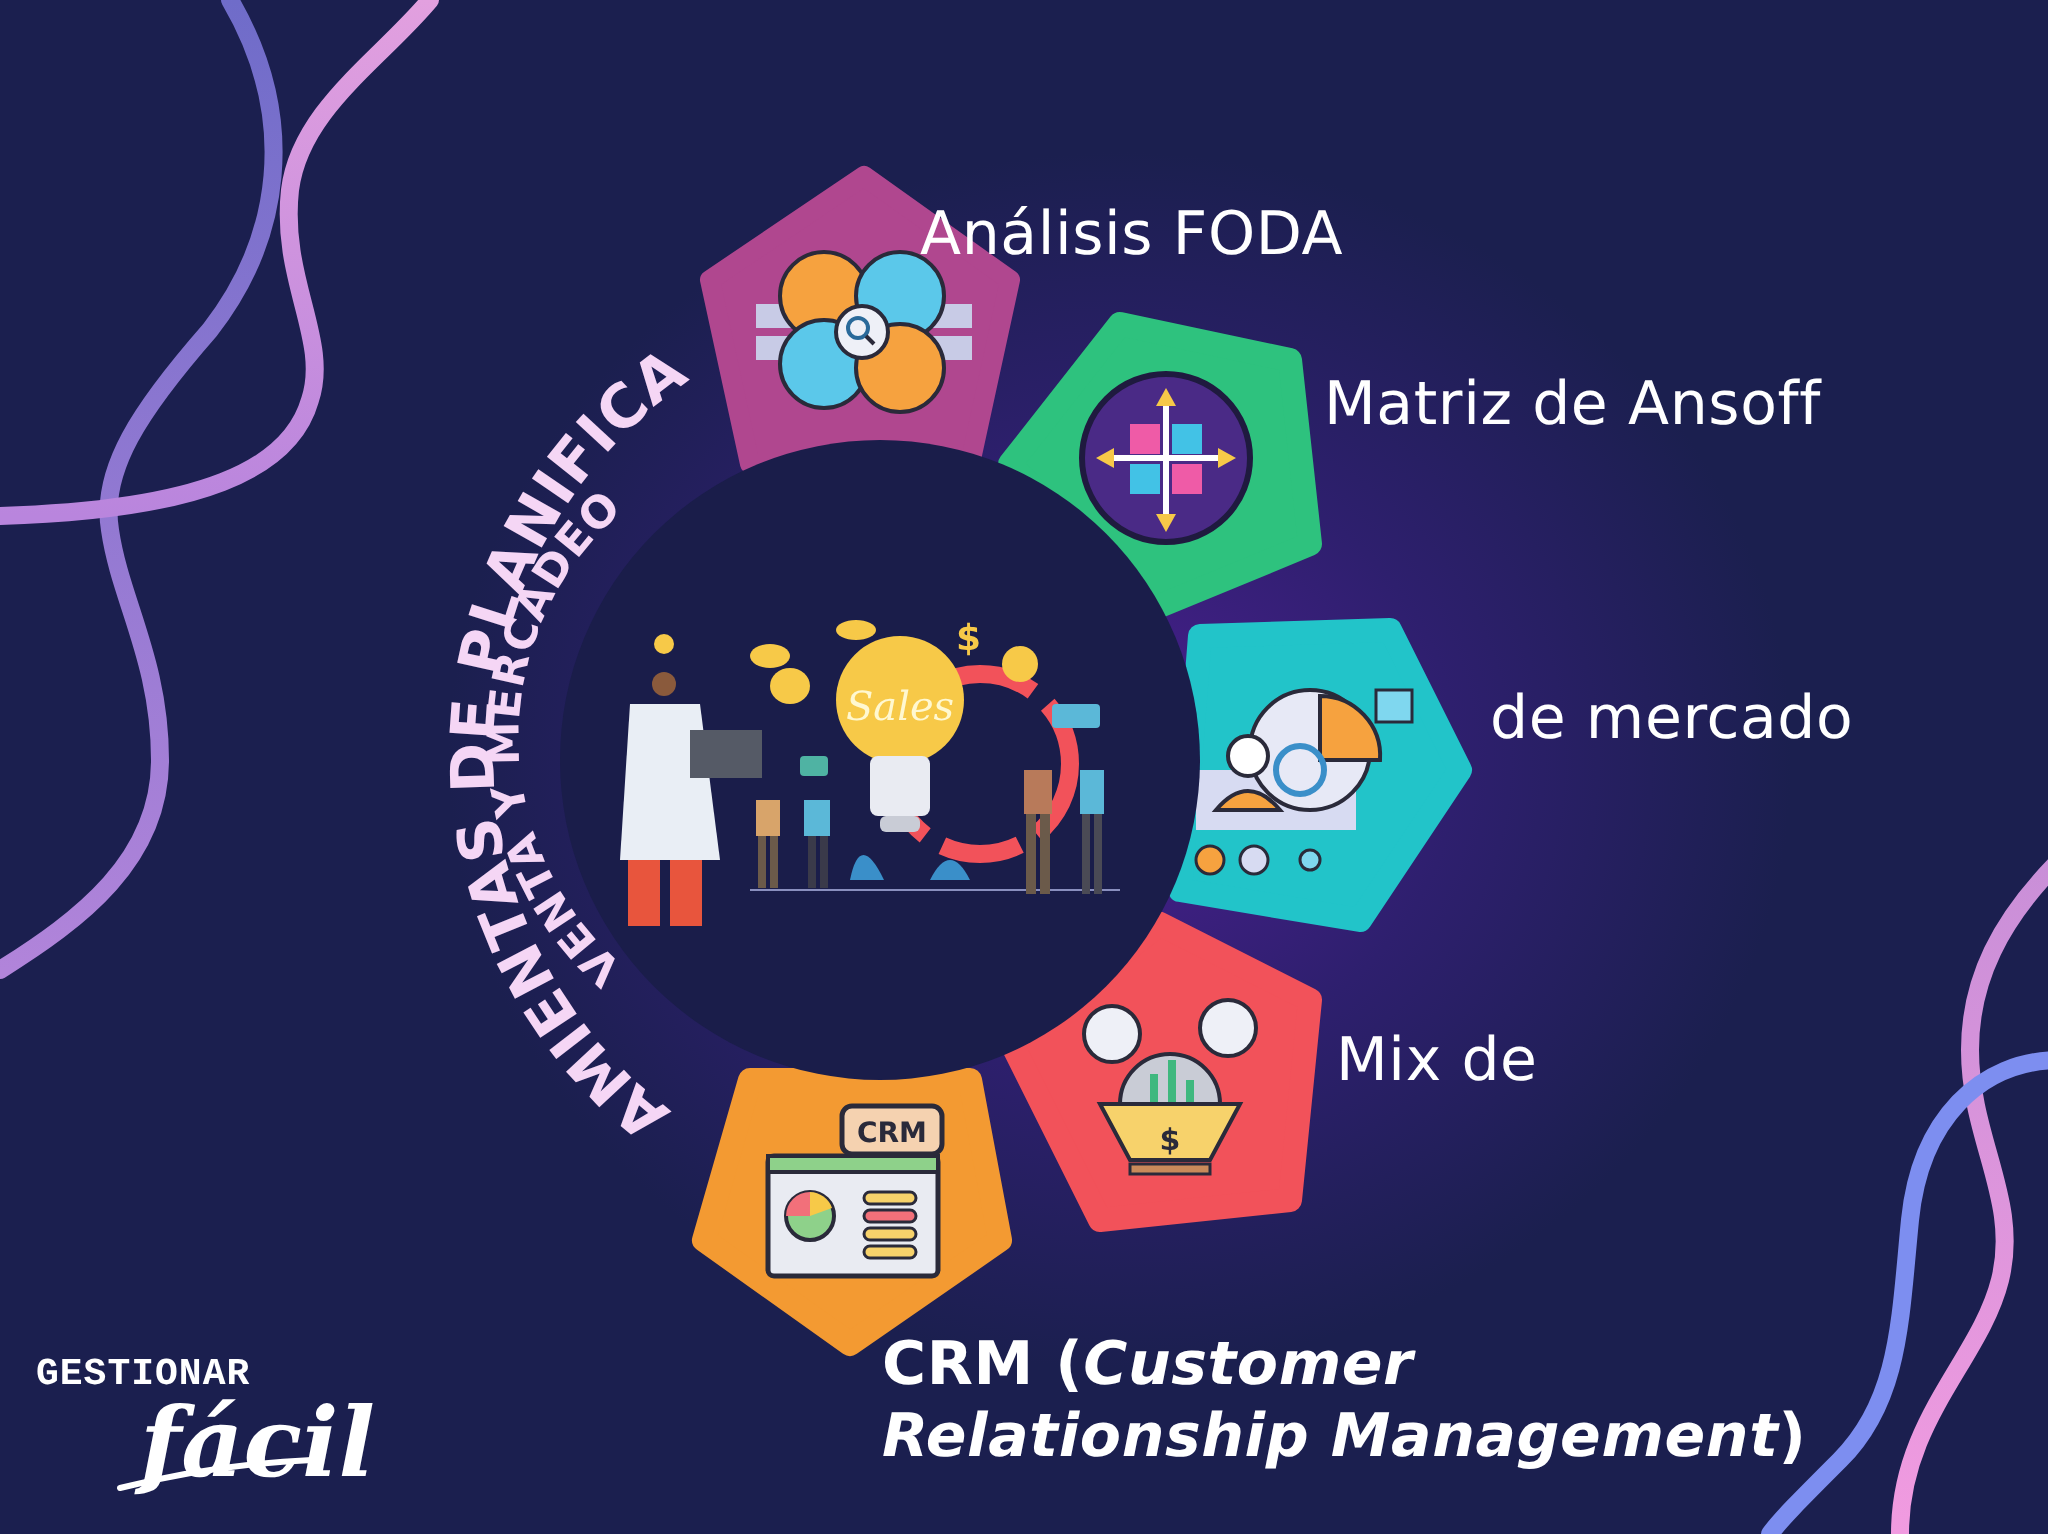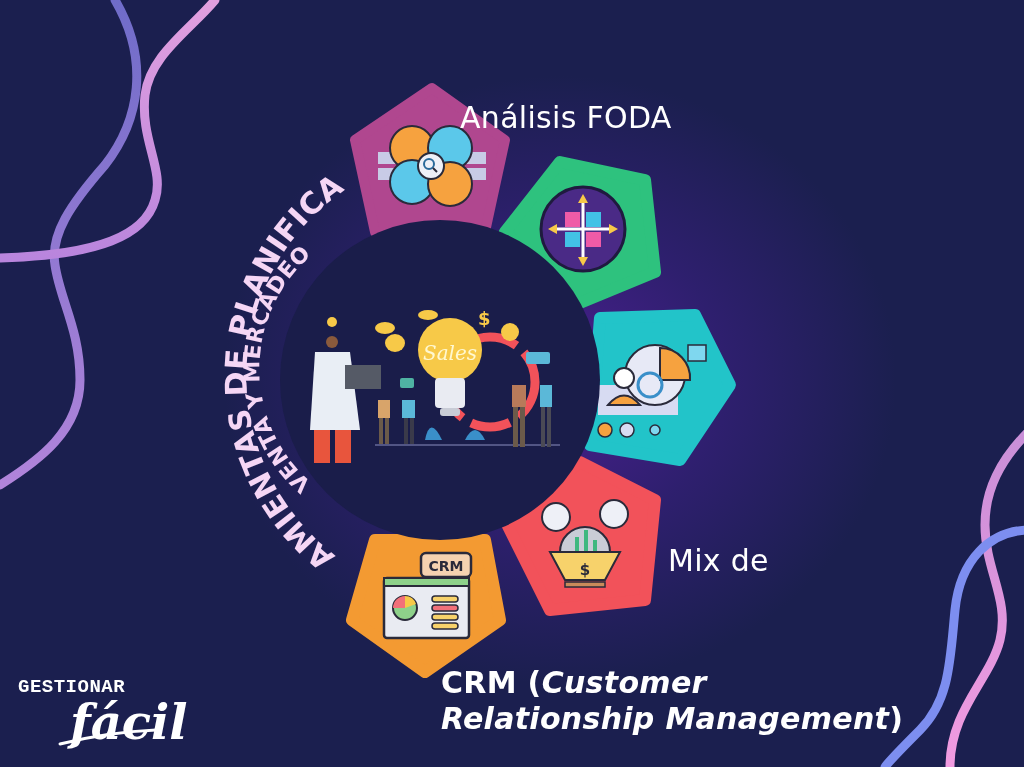--- a/index.html
+++ b/index.html
@@ -183,23 +183,25 @@
     </defs>
     <text font-family="DejaVu Sans, sans-serif" font-weight="bold" font-size="30" fill="#f5d6f5" letter-spacing="0.5">
       <textPath href="#outerArcFull" startOffset="50%" text-anchor="middle">HERRAMIENTAS DE PLANIFICACIÓN</textPath>
     </text>
     <text font-family="DejaVu Sans, sans-serif" font-weight="bold" font-size="22" fill="#f5d6f5" letter-spacing="0.5">
       <textPath href="#innerArcFull" startOffset="50%" text-anchor="middle">VENTA Y MERCADEO</textPath>
     </text>
   </svg>
 
   <div class="label" style="left:460px;top:80px;margin-top:20px;">Análisis FODA</div>
+  <div class="label" style="left:662px;top:185px;">Matriz de Ansoff</div>
   <div class="label" style="left:745px;top:342px;">
-  </div>
-  <div class="label" style="left:668px;top:513px;margin-top:30px;">
+    <div>de mercado</div>
+  </div>
+  <div class="label" style="left:668px;top:513px;">
     <div>Mix de</div>
   </div>
   <div class="label" style="left:441px;top:665px;font-weight:bold;">
     <div><span>CRM (</span><i>Customer</i></div>
     <div><i>Relationship Management</i><span>)</span></div>
   </div>
 
   <div class="logo">
     <div class="l1">GESTIONAR</div>
     <div class="l2">fácil</div>

